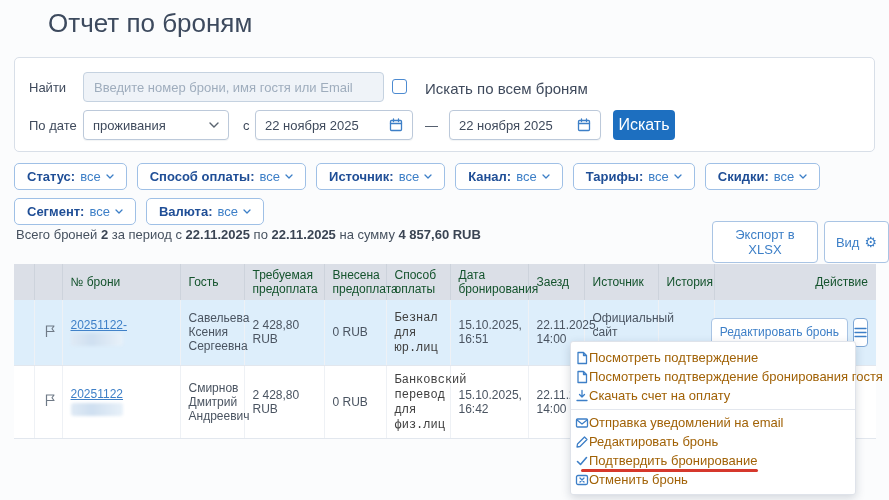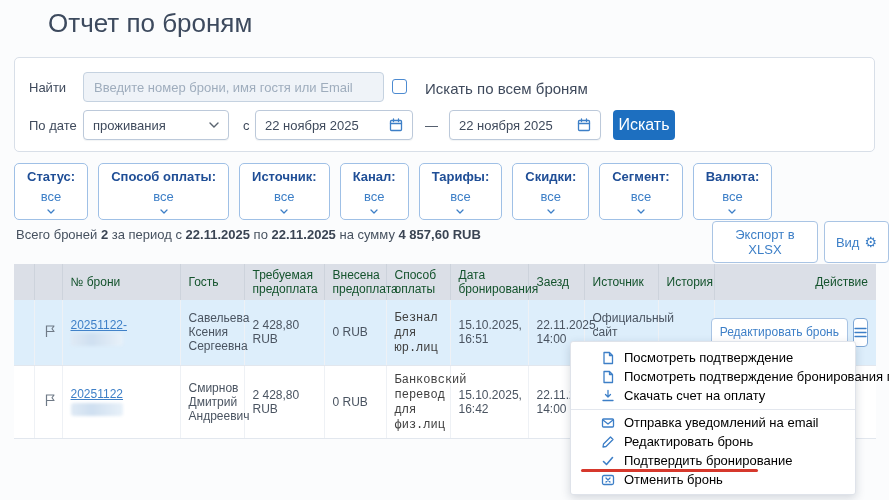--- a/index.html
+++ b/index.html
@@ -14,21 +14,21 @@
   .sp-label { position:absolute; font-size:13px; color:#3f4a5c; }
   .search-input { position:absolute; left:68px; top:14px; width:301px; height:30px; background:#eff3f8; border:1px solid #c5d2e0; border-radius:4px; padding:0 10px; font-size:13px; color:#3f4a5c; font-family:inherit; }
   .search-input::placeholder { color:#9fadbd; }
   .checkbox { position:absolute; left:377px; top:21px; width:15px; height:15px; border:1.5px solid #4d8bd1; border-radius:3px; background:#fff; cursor:pointer; }
   .cb-label { position:absolute; left:404px; top:22px; font-size:15px;margin-left:6px; }
   .select, .datefield { position:absolute; top:52px; height:30px; background:#fff; border:1px solid #bcc9da; border-radius:4px; display:flex; align-items:center; justify-content:space-between; padding:8px 9px; font-size:13px; color:#3f4a5c; cursor:pointer; box-shadow:0 1px 1px rgba(40,60,90,.06); }
   .primary-btn { position:absolute; left:598px; top:52px; width:62px; height:30px; background:#1d6fc0; color:#fff; border:none; border-radius:4px; font-size:16px; font-family:inherit; cursor:pointer; }
 
   
   .filters { position:absolute; left:14px; top:163px; width:830px; display:flex; flex-wrap:wrap; gap:8px 10px; }
-  .chip { display:inline-flex; align-items:center; gap:5px; background:#fff; border:1px solid #9fc0e6; border-radius:5px; padding:5px 12px; font-size:13px; cursor:pointer; font-family:inherit;flex-direction:column; }
+  .chip { display:inline-flex; align-items:center; gap:5px; background:#fff; border:1px solid #9fc0e6; border-radius:5px; padding:5px 12px; font-size:13px; cursor:pointer; font-family:inherit; }
   .chip-name { color:#1f4e96; font-weight:bold; }
   .chip-val { color:#3d7fc7; }
 
   
   .summary { position:absolute; left:16px; top:227px; font-size:13px; color:#46515f; }
   .summary b { color:#3a4453; }
   .toolbar { position:absolute; left:712px; top:221px; display:flex; gap:6px; }
   .sec-btn { background:#fff; border:1px solid #a9c4e4; border-radius:4px; color:#3d7fc7; font-size:13px; padding:5px 11px; cursor:pointer; font-family:inherit; display:inline-flex; align-items:center; gap:5px; }
 
   
@@ -42,21 +42,21 @@
   .pay-link { color:#404040; cursor:pointer;font-family:Liberation Mono, monospace; }
   .blur-chip { display:inline-block; width:52px; height:13px; background:linear-gradient(90deg,#dfeaf5,#cfdff0 40%,#e8f1f9); border-radius:3px; filter:blur(1.5px); vertical-align:middle; }
   .blur-chip.small { width:40px; height:10px; }
   .action-cell { text-align:right; }
   .action-wrap { display:flex; justify-content:flex-end; align-items:center; gap:5px; }
   .edit-btn { background:#fff; border:1px solid #a9c4e4; border-radius:4px; color:#3d7fc7; font-size:12px; padding:6px 8px; cursor:pointer; font-family:inherit; white-space:nowrap; }
   .burger-btn { width:27px; height:29px; background:#fff; border:1px solid #7fa8d6; border-radius:4px; cursor:pointer; display:inline-flex; align-items:center; justify-content:center; }
 
   
   .context-menu { position:absolute; left:570px; top:341px; width:286px; background:#fff; border:1px solid #dfe3ea; border-radius:3px; box-shadow:0 3px 10px rgba(30,45,70,.18); padding:6px 0 5px; z-index:10; }
-  .mi { display:flex; align-items:center; gap:9px; padding:2px 30px; height:19px; font-size:13px; color:#000000; cursor:pointer; position:relative; white-space:nowrap; }
+  .mi { display:flex; align-items:center; padding:2px 4px; height:19px; font-size:13px; color:#a16207; cursor:pointer; position:relative; white-space:nowrap; }
   .mi svg { flex:0 0 auto; }
   .menu-divider { height:0; border-top:1px solid #e3e7ee; margin:4px 0 3px; }
   .red-underline { position:absolute; left:10px; bottom:-2px; width:177px; height:3px; background:#d6382c; border-radius:2px; }
 
   .gear { color:#3d7fc7; font-size:14px; line-height:1; }
   .icon-stroke { stroke:#3d7fc7; fill:none; stroke-width:1.3; stroke-linecap:round; stroke-linejoin:round; }
   .icon-dark { stroke:#5a6470; fill:none; stroke-width:1.4; stroke-linecap:round; }
   .icon-flag { stroke:#6f7a87; fill:none; stroke-width:1.2; stroke-linejoin:round; }
 </style>
 </head>

